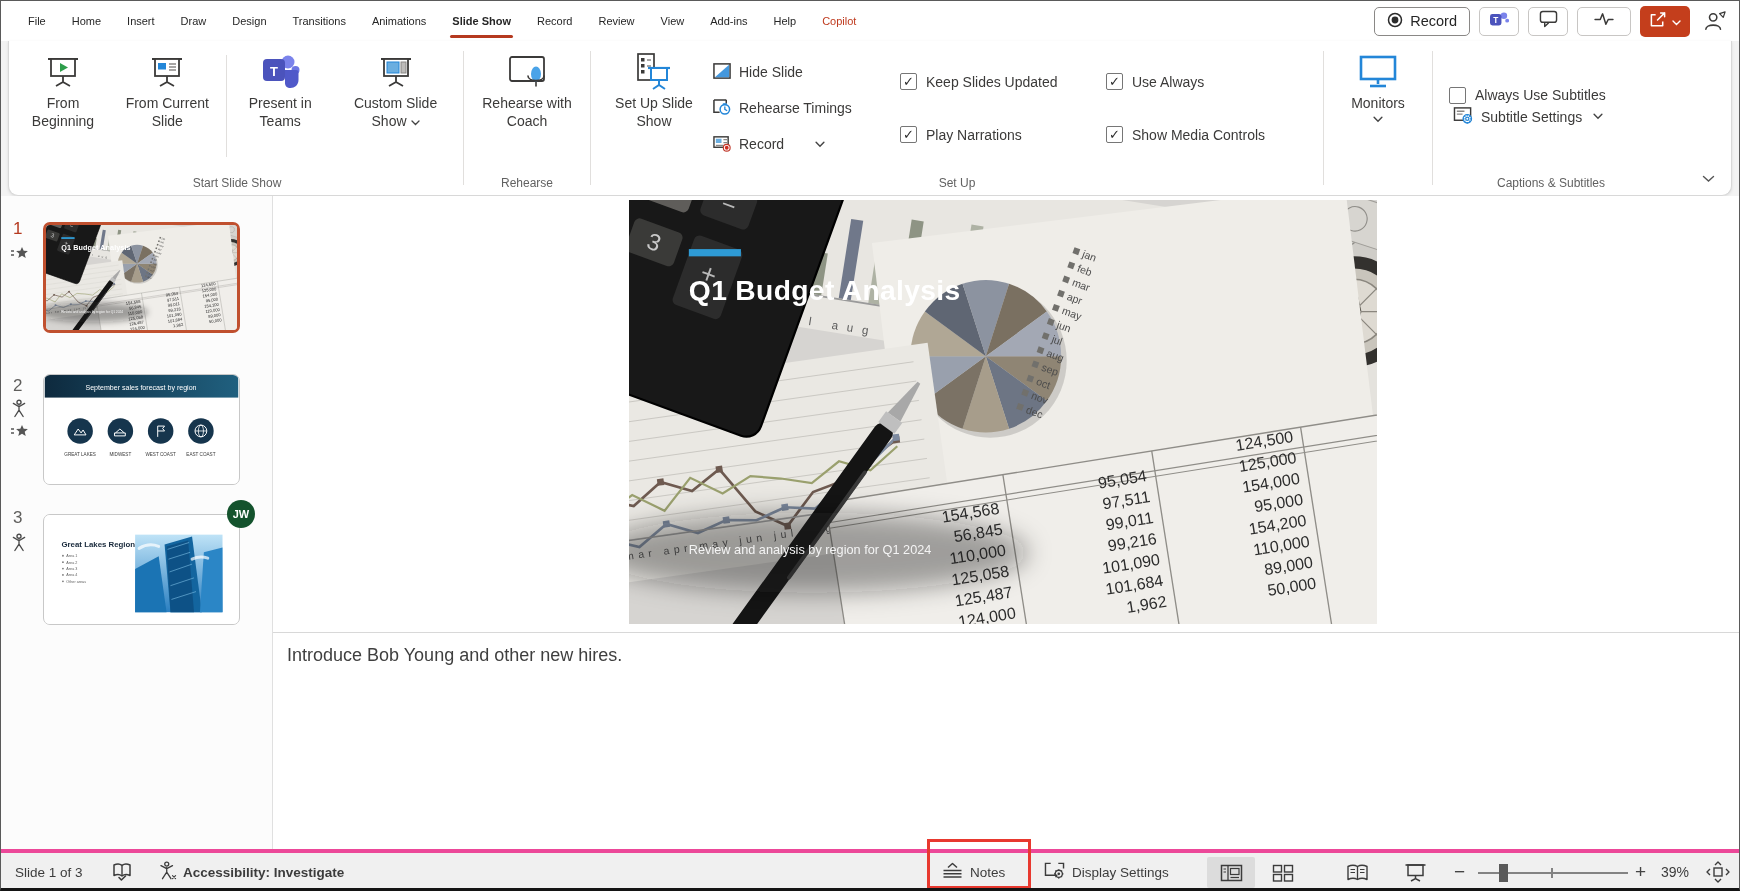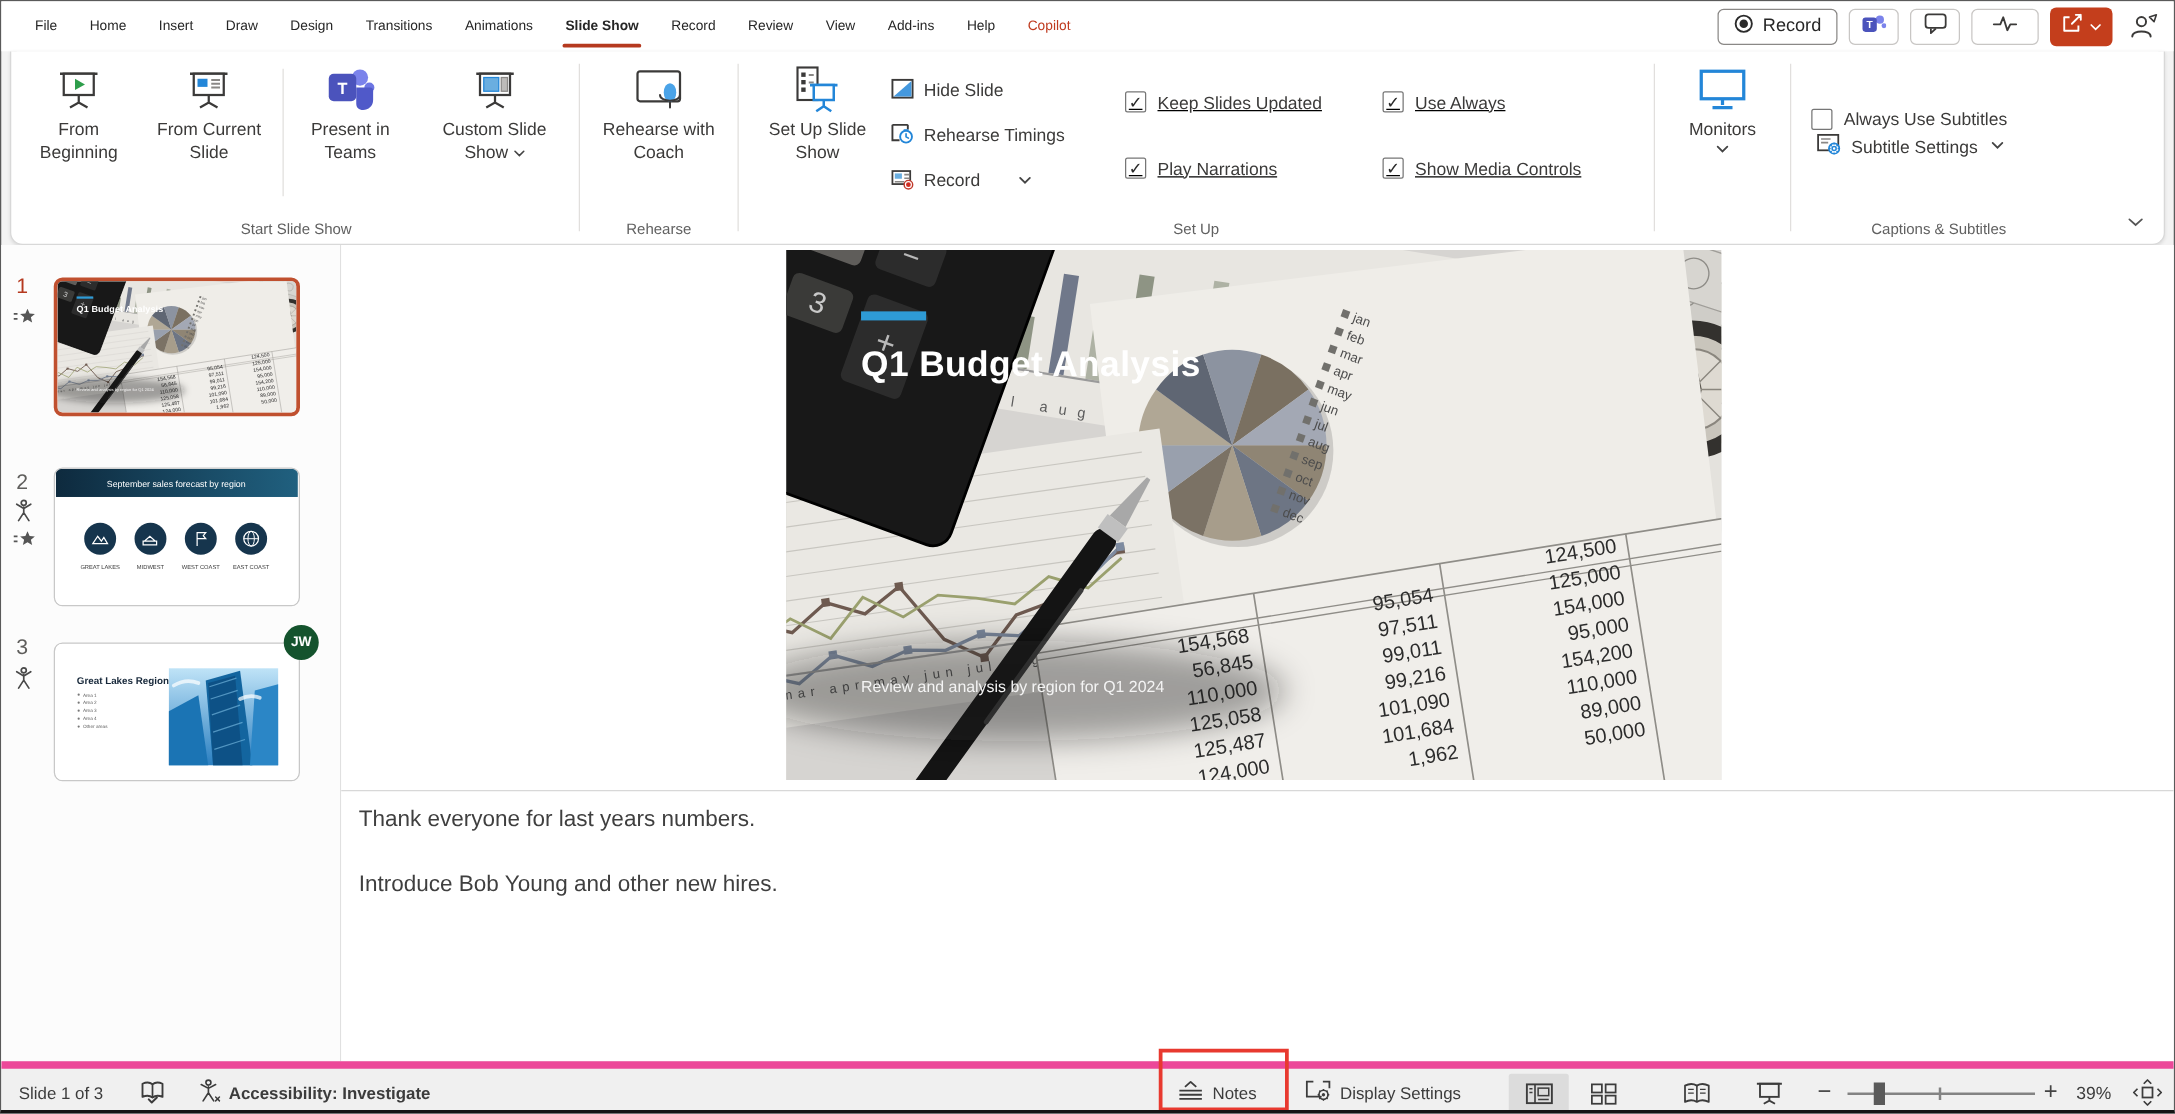--- a/index.html
+++ b/index.html
@@ -25,21 +25,21 @@
   .rgroup { display:flex; flex-direction:column; }
   .rcontent { flex:1; display:flex; justify-content:center; }
   .rlabel { height:24px; text-align:center; font-size:12px; color:#616161; padding-top:5px; white-space:nowrap; }
   .rdivider { width:1px; background:#e1dfdd; margin:6px 4px 10px 4px; }
   .rdivider.inner { margin:10px 2px 14px 2px; }
   .bigbtn { display:flex; flex-direction:column; align-items:center; padding:4px 6px 0 6px; border-radius:4px; }
   .bicon { height:46px; display:flex; align-items:center; justify-content:center; }
   .blabel { font-size:14px; color:#3b3a39; text-align:center; line-height:1.28; }
   .smcol { display:flex; flex-direction:column; justify-content:center; gap:11px; padding:0 4px; }
   .smbtn { display:flex; align-items:center; gap:7px; font-size:14px; color:#3b3a39; padding:2px 4px; border-radius:3px; white-space:nowrap; }
-  .cbcol { display:flex; flex-direction:column; justify-content:center; gap:36px; padding:0 10px;text-decoration:underline; }
+  .cbcol { display:flex; flex-direction:column; justify-content:center; gap:36px; padding:0 10px; }
   .rcheck { display:flex; align-items:center; gap:9px; font-size:14px; color:#3b3a39; white-space:nowrap; }
   .cb { width:17px; height:17px; border:1.6px solid #767676; border-radius:2px; background:#fff; display:flex; align-items:center; justify-content:center; font-size:13px; color:#2b2b2b; }
   .cb.checked::after { content:"✓"; }
   .chev { display:inline-flex; margin-left:4px; }
   .collapse-chev { position:absolute; right:16px; bottom:8px; }
 
   
   .workspace { position:absolute; top:195px; left:0; right:0; height:657px; background:#fff; }
   .thumbs { position:absolute; top:0; left:0; width:272px; height:100%; background:#fcfcfc; border-right:1px solid #e0e0e0; }
   .gutter-num { position:absolute; left:12px; font-size:17px; color:#5f5e5c; }
@@ -51,21 +51,21 @@
   .jw-badge { position:absolute; left:226px; width:28px; height:28px; border-radius:50%; background:#14532d; color:#fff; font-size:11px; font-weight:700; display:flex; align-items:center; justify-content:center; z-index:3; }
 
   .editor { position:absolute; top:0; left:272px; right:0; height:100%; background:#fff; }
   .slide-stage { position:absolute; top:4px; left:356px; width:748px; height:424px; background:#d6d4d1; }
   .slide-stage svg { display:block; width:100%; height:100%; }
   .notes-sep { position:absolute; top:436px; left:0; right:0; border-top:1px solid #d8d8d8; }
   .notes { position:absolute; top:448px; left:14px; right:30px; font-size:18px; color:#3f3f3f; line-height:1.3; }
   .notes p { margin-bottom:29px; }
 
   
-  .statusbar { position:absolute; bottom:0; left:0; right:0; height:39px; background:#f0f0f0; border-top:6px solid #ec4899; font-size:13.5px; color:#3c3c3c; }
+  .statusbar { position:absolute; bottom:0; left:0; right:0; height:39px; background:#f0f0f0; border-top:4px solid #ec4899; font-size:13.5px; color:#3c3c3c; }
   .sb-item { position:absolute; top:0; height:38px; display:flex; align-items:center; gap:6px; white-space:nowrap; }
   .sb-bold { font-weight:700; }
   .viewbtn { position:absolute; top:4px; width:48px; height:31px; display:flex; align-items:center; justify-content:center; border-radius:2px; }
   .viewbtn.sel { background:#dcdcdc; }
   .zoom-track { position:absolute; top:19px; left:1477px; width:150px; height:2px; background:#838383; }
   .zoom-tick { position:absolute; top:15px; left:1550px; width:2px; height:10px; background:#838383; }
   .zoom-thumb { position:absolute; top:11px; left:1498px; width:9px; height:18px; background:#5a5a5a; }
   .zoom-sign { position:absolute; top:0; height:38px; display:flex; align-items:center; font-size:19px; color:#444; }
 
   .red-annotation { position:absolute; left:926px; top:838px; width:104px; height:50px; border:3px solid #e8392f; z-index:50; pointer-events:none; }
@@ -840,21 +840,20 @@
 
           <ellipse cx="165" cy="316" rx="195" ry="36" fill="rgba(25,25,25,.38)" filter="url(#soft)"></ellipse>
           <rect x="54" y="44" width="47" height="6.5" fill="#2E9BD6"></rect>
           <text x="54" y="90" font-size="25.5" font-weight="600" fill="#ffffff" letter-spacing=".3" font-family="Liberation Sans, sans-serif">Q1 Budget Analysis</text>
           <text x="54" y="317" font-size="11.5" fill="#f4f4f4" font-family="Liberation Sans, sans-serif">Review and analysis by region for Q1 2024</text>
         </svg>
       </div>
 
       <div class="notes-sep"></div>
       <div class="notes">
-        <p>Thank everyone for last years numbers.</p>
         <p>Introduce Bob Young and other new hires.</p>
       </div>
     </div>
   </div>
 
   <div class="statusbar">
     <span class="sb-item" style="left:14px">Slide 1 of 3</span>
     <span class="sb-item" style="left:110px">
       <svg width="22" height="20" viewBox="0 0 22 20">
           <path d="M3,3 C6,1.6 9,1.8 11,3.4 C13,1.8 16,1.6 19,3 V13.5 C16,12.2 13,12.4 11,14 C9,12.4 6,12.2 3,13.5 Z" fill="none" stroke="#3c3c3c" stroke-width="1.5" stroke-linejoin="round"></path>

